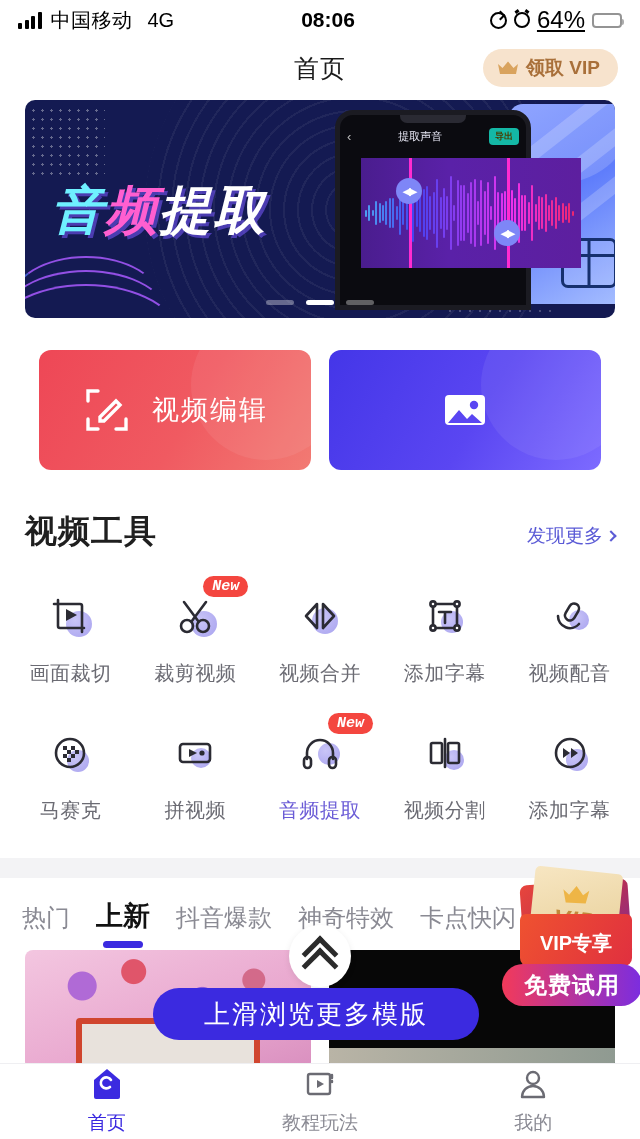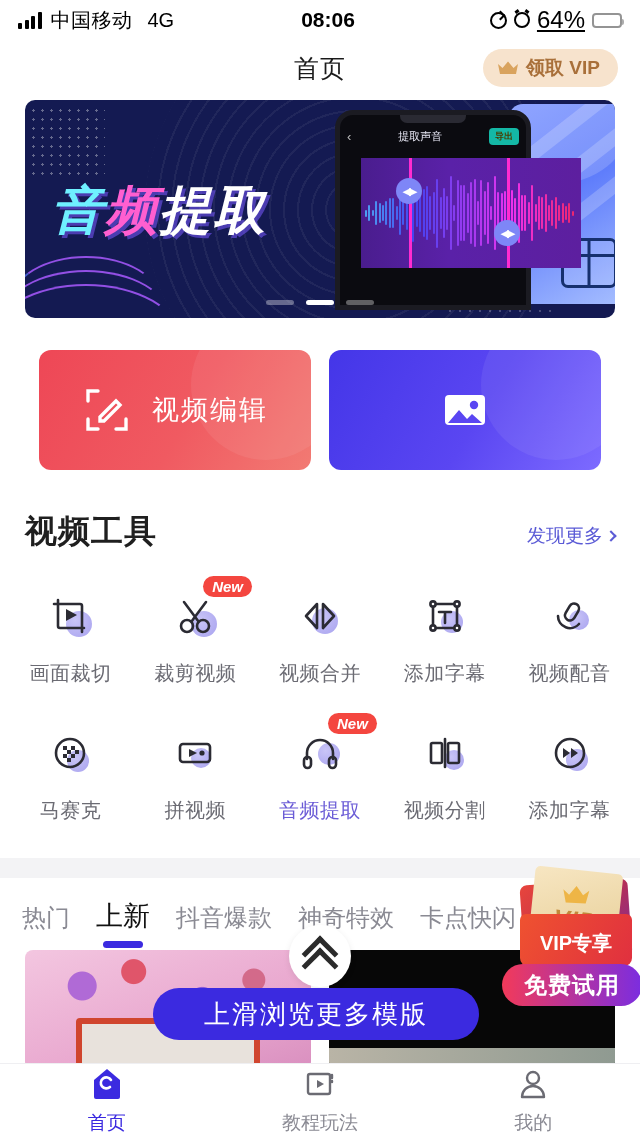--- a/index.html
+++ b/index.html
@@ -113,38 +113,38 @@
   .card-icon { width:50px; height:50px; position:relative; z-index:2;}
   .card-label { font-size:27px; font-weight:500; letter-spacing:2px; position:relative; z-index:2;}
 
   
   .sec-head { display:flex; align-items:baseline; margin:40px 25px 0; }
   .sec-title { font-size:32px; font-weight:700; color:#1f1f1f; letter-spacing:1px;}
   .sec-more { margin-left:auto; font-size:19px; color:#5b5bd6; display:flex; align-items:center; gap:4px;}
   .chev-r { width:8px;height:8px;border-top:2px solid #5b5bd6;border-right:2px solid #5b5bd6;transform:rotate(45deg);}
   .tools { margin:24px 8px 0; }
   .trow { display:flex; }
-  .tool { flex:1; display:flex; flex-direction:column; align-items:center; padding-top:10px; position:relative;}
+  .tool { flex:1; display:flex; flex-direction:column; align-items:center; padding-top:10px; position:relative;font-family:Liberation Mono, monospace;}
   .tool-ico { width:56px; height:56px; position:relative; display:flex; align-items:center; justify-content:center;}
   .tool-ico .blob { position:absolute; width:26px; height:26px; border-radius:50%;
       background:radial-gradient(circle at 35% 35%, #c9c5f7, #a8a2ef); right:6px; bottom:7px; }
   .tool-ico svg { position:relative; z-index:2; }
   .tool-label { margin-top:16px; font-size:20px; color:#6b6b73; letter-spacing:.5px;}
   .tool-label.hl { color:#6a5bd6; }
   .newbadge { position:absolute; top:-2px; left:calc(50% + 8px); background:#f4463f; color:#fff;
      font-size:15px; font-weight:700; border-radius:11px; padding:2px 9px; z-index:5; font-style:italic;}
   .trow2 { margin-top:28px; }
 
   
   .band { height:20px; background:#f3f3f5; margin-top:34px; }
 
   
   .tabs { display:flex; align-items:flex-end; gap:26px; padding:18px 22px 0; position:relative; height:62px;}
   .tab { font-size:24px; color:#8a8a93; position:relative; padding-bottom:6px; white-space:nowrap;}
-  .tab.active { color:#111; font-weight:400; font-size:27px; }
+  .tab.active { color:#111; font-weight:700; font-size:27px; }
   .tab.active:after { content:""; position:absolute; left:50%; transform:translateX(-50%); bottom:-8px;
       width:40px; height:7px; border-radius:4px; background:#3b2ae0; }
 
   
   .tpl { display:flex; gap:18px; padding:10px 25px 0; }
   .tpl-card { flex:1; height:120px; border-radius:8px; overflow:hidden; position:relative;}
   .tpl-a { background:
       radial-gradient(circle at 20% 30%, #b06ad6 0 14px, transparent 15px),
       radial-gradient(circle at 38% 18%, #e0556a 0 12px, transparent 13px),
       radial-gradient(circle at 62% 42%, #8a5ad6 0 13px, transparent 14px),

